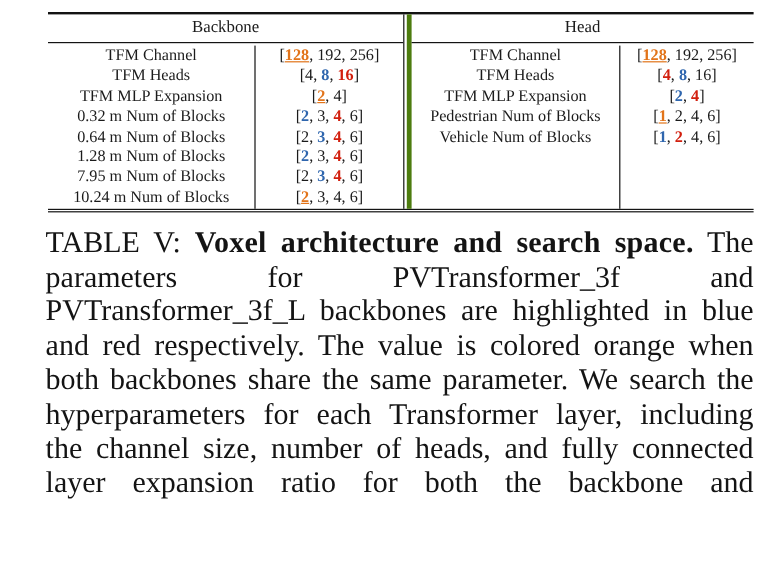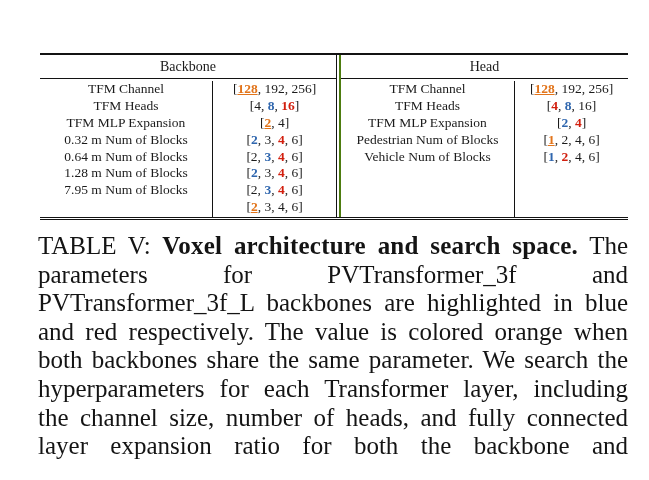--- a/index.html
+++ b/index.html
@@ -3,42 +3,41 @@
 <meta charset="utf-8">
 <style>
   html,body{margin:0;padding:0;background:#ffffff;}
   .page{
     position:relative;
     width:649px;height:416px;
     background:#ffffff;
     overflow:hidden;
     font-family:"Liberation Serif", serif;
     color:#1b1b1b;
-    margin-top:43px;
   }
 
   
   .paper-table{
     position:absolute;left:40px;top:10px;width:588px;
     border-top:2px solid #131313;
     border-bottom:1.5px solid #131313;
     display:flex;
     font-size:13.5px;
   }
   .rule-double{
     position:absolute;left:40px;top:176px;width:588px;
     border-top:1px solid #131313;
   }
   .twrap-left{
     width:296px;
     border-right:1px solid #131313;
   }
   .twrap-right{
     flex:1;
-    border-left:2px solid #4d7c0f;
+    border-left:4px solid #4d7c0f;
     margin-left:2px;
   }
   .th{
     height:23px;line-height:23px;
     text-align:center;
     border-bottom:1.2px solid #131313;
     font-size:14px;
   }
   .tbody{
     display:flex;
@@ -89,20 +88,21 @@
       <div class="th">Backbone</div>
       <div class="tbody">
         <div class="names-col" id="names0">
             <div class="row">TFM Channel</div>
             <div class="row">TFM Heads</div>
             <div class="row">TFM MLP Expansion</div>
             <div class="row">0.32 m Num of Blocks</div>
             <div class="row">0.64 m Num of Blocks</div>
             <div class="row">1.28 m Num of Blocks</div>
             <div class="row">7.95 m Num of Blocks</div>
+            <div class="row">10.24 m Num of Blocks</div>
           </div>
         <div class="vals-col" id="vals0">
             <div class="row"><span>[</span><span class="c-o">128</span><span>, 192, 256]</span></div>
             <div class="row"><span>[4, </span><span class="c-b">8</span><span>, </span><span class="c-r">16</span><span>]</span></div>
             <div class="row"><span>[</span><span class="c-o">2</span><span>, 4]</span></div>
             <div class="row"><span>[</span><span class="c-b">2</span><span>, 3, </span><span class="c-r">4</span><span>, 6]</span></div>
             <div class="row"><span>[2, </span><span class="c-b">3</span><span>, </span><span class="c-r">4</span><span>, 6]</span></div>
             <div class="row"><span>[</span><span class="c-b">2</span><span>, 3, </span><span class="c-r">4</span><span>, 6]</span></div>
             <div class="row"><span>[2, </span><span class="c-b">3</span><span>, </span><span class="c-r">4</span><span>, 6]</span></div>
             <div class="row"><span>[</span><span class="c-o">2</span><span>, 3, 4, 6]</span></div>

